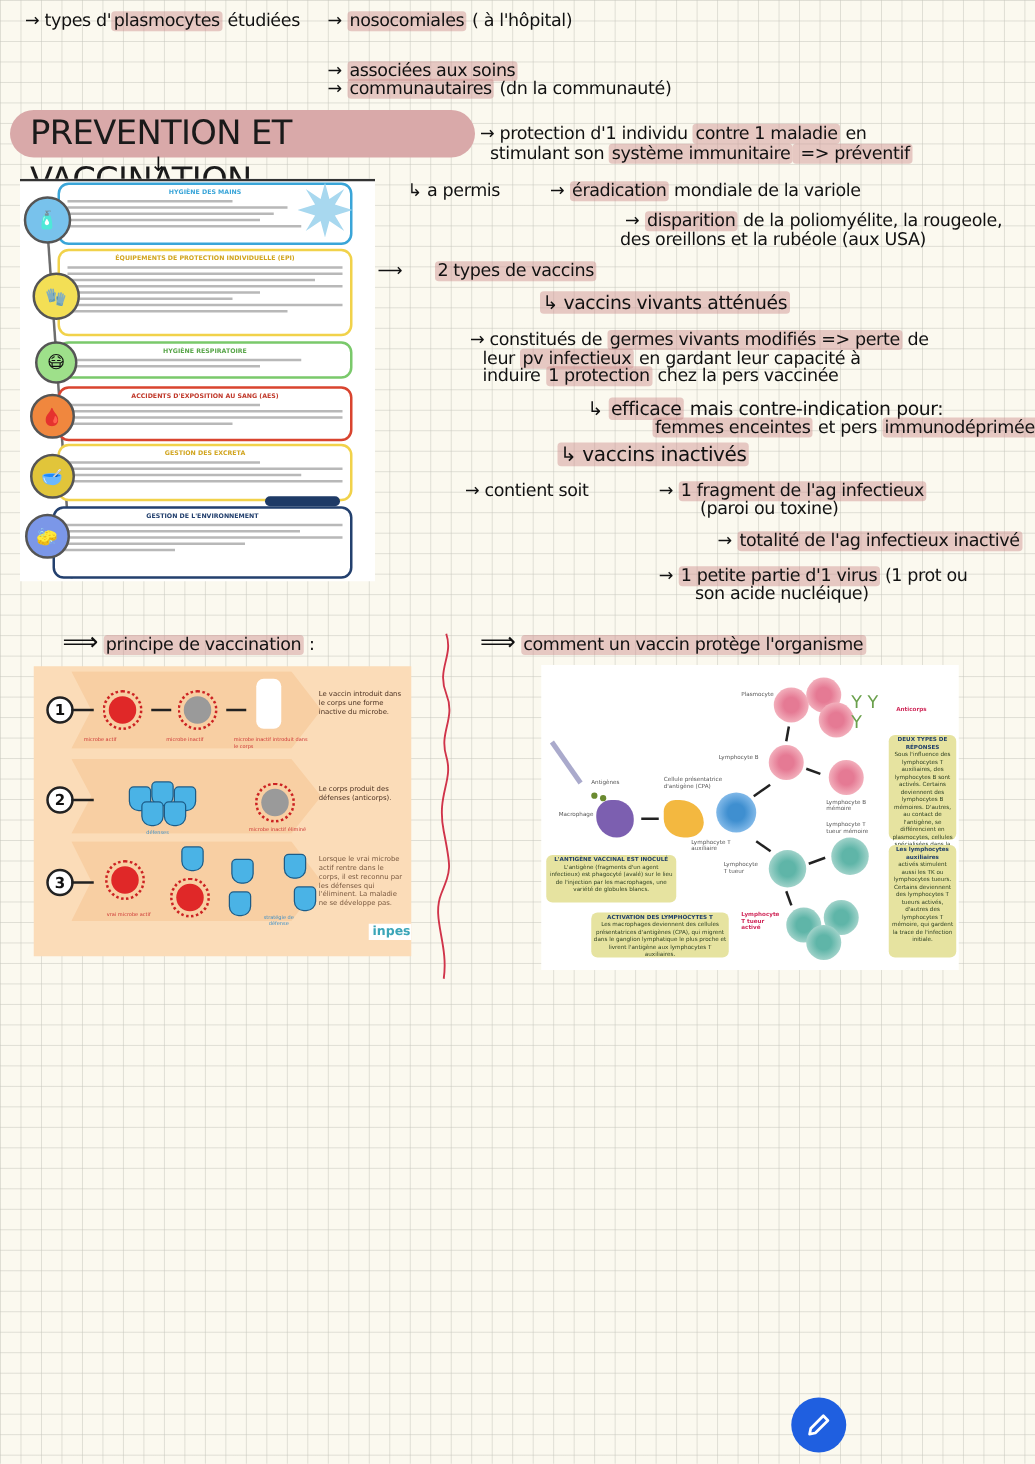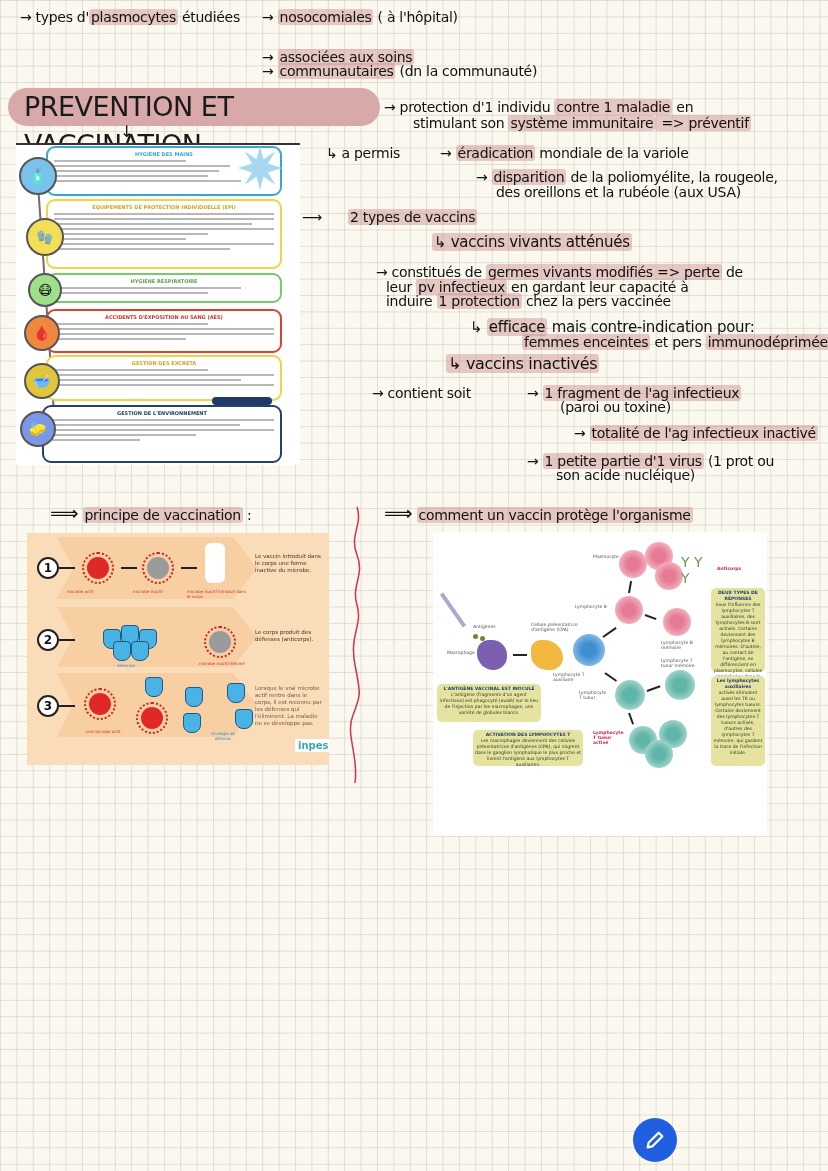--- a/index.html
+++ b/index.html
@@ -38,21 +38,21 @@
   .p-chev { position:absolute; left:30px; width:200px; background:#f8cfa3; clip-path:polygon(0 0,88% 0,100% 50%,88% 100%,0 100%,8% 50%); }
   .p-num { position:absolute; left:10px; width:18px; height:18px; border:2px solid #222; border-radius:50%; background:#fff; font-size:12px; font-weight:bold; text-align:center; line-height:18px; }
   .p-line { position:absolute; left:30px; width:18px; height:2px; background:#222; }
   .virus { position:absolute; width:22px; height:22px; border-radius:50%; }
   .virus::before { content:""; position:absolute; left:-5px; top:-5px; right:-5px; bottom:-5px; border:2px dotted #c22; border-radius:50%; }
   .shield { position:absolute; width:16px; height:18px; background:#4ab3e6; border:1px solid #1c5c88; border-radius:4px 4px 8px 8px; }
   .p-text { position:absolute; left:228px; font-size:5.5px; line-height:7px; color:#4a3020; width:68px; white-space:normal; }
   .p-arrow { position:absolute; height:2px; background:#222; }
   .inpes { position:absolute; left:268px; top:206px; font-size:10px; font-weight:bold; color:#3aa5b8; background:#fff; padding:1px 3px; }
   
-  .comment { position:absolute; left:433px; top:532px; width:334px; height:304px; background:#fff; overflow:hidden; }
+  .comment { position:absolute; left:433px; top:532px; width:334px; height:244px; background:#fff; overflow:hidden; }
   .cell { position:absolute; border-radius:50%; }
   .pink { background:radial-gradient(circle,#e57a94 30%,#f2aebb 70%); }
   .teal { background:radial-gradient(circle,#5fb5a8 30%,#9fd2c9 70%); }
   .blue { background:radial-gradient(circle,#3f8fd0 30%,#80b8e8 70%); }
   .purple { background:#7c5fb0; border-radius:40% 50% 45% 55%; }
   .yellowcell { background:#f3b840; border-radius:30% 60% 40% 50%; }
   .ybox { position:absolute; background:#e6e3a0; border-radius:5px; font-size:4.5px; text-align:center; color:#2c3e20; line-height:6px; padding:2px; box-sizing:border-box; white-space:normal; }
   .ybox b { color:#21406a; display:block; }
   .c-label { position:absolute; font-size:4.5px; color:#555; white-space:nowrap; }
   .c-arrow { position:absolute; height:2px; background:#222; transform-origin:left center; }
@@ -83,30 +83,30 @@
   <span class="hl">communautaires</span><span> (dn la communauté)</span>
 </div>
 
 <div class="title-band">PREVENTION ET VACCINATION</div>
 <div class="hw" style="left:120px;top:124px;font-size:16px;">↓</div>
 
 <div class="hw" style="left:384px;top:100px;">
   <span>→</span>
   <span>protection d'1 individu </span><span class="hl">contre 1 maladie</span><span> en</span>
 </div>
-<div class="hw" style="left:392px;top:116px;margin-left:21px;">
+<div class="hw" style="left:392px;top:116px;">
   <span>stimulant son </span><span class="hl">système immunitaire</span><span class="hl"> =&gt; préventif</span>
 </div>
 
 <div class="hw" style="left:326px;top:146px;">↳ a permis</div>
 <div class="hw" style="left:440px;top:146px;">
   <span>→</span>
   <span class="hl">éradication</span><span> mondiale de la variole</span>
 </div>
-<div class="hw" style="left:476px;top:170px;">
+<div class="hw" style="left:500px;top:170px;">
   <span>→</span>
   <span class="hl">disparition</span><span> de la poliomyélite, la rougeole,</span>
 </div>
 <div class="hw" style="left:496px;top:185px;">des oreillons et la rubéole (aux USA)</div>
 
 <div class="hw" style="left:302px;top:210px;">
   <span>⟶</span>
   <span class="hl" style="margin-left:22px;">2 types de vaccins</span>
 </div>
 <div class="hw" style="left:432px;top:235px;font-size:15px;">

